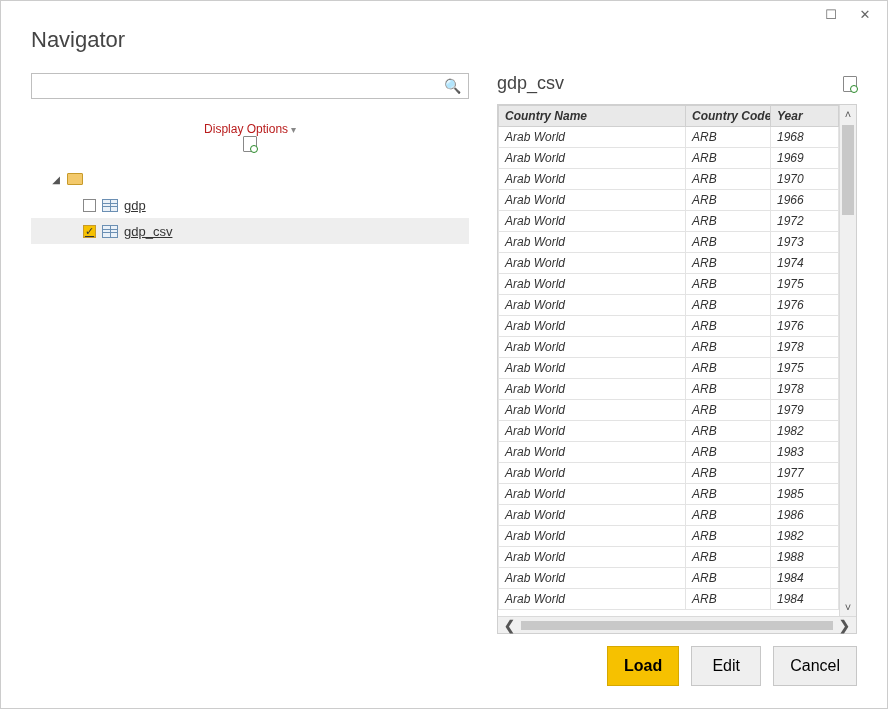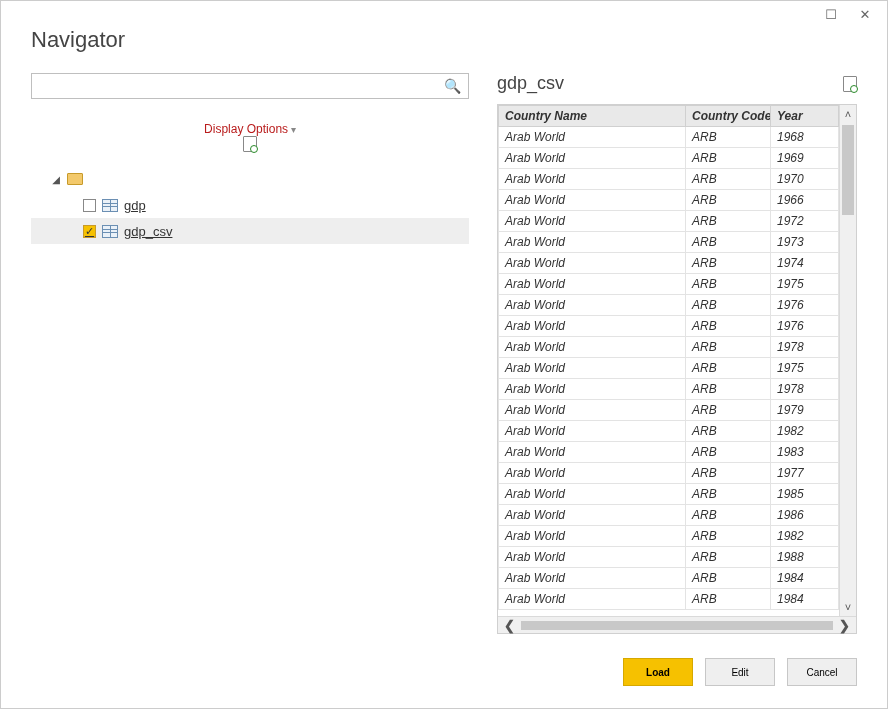--- a/index.html
+++ b/index.html
@@ -167,23 +167,23 @@
   }
   .hscroll .htrack { flex:1; margin:0 6px; height:9px; background:#c8c8c8; position:relative; }
   .hscroll .arrow { cursor:pointer; font-weight:600; }
   
   .footer {
     position:absolute; bottom:0; left:0; right:0;
     padding: 14px 30px 22px 30px;
     display:flex; justify-content:flex-end; gap:12px;
   }
   .btn {
-    min-width:70px; height:28px; padding:0 16px;
+    min-width:70px; height:40px; padding:0 16px;
     border:1px solid #c7c7c7; background:#efefef;
-    font-size:10px; cursor:pointer;
+    font-size:16px; cursor:pointer;
     display:inline-flex; align-items:center; justify-content:center;
   }
   .btn.primary { background:#f6c100; font-weight:600; border-color:#d6a800; }
 </style>
 </head>
 <body>
 
 <div class="window">
 
   <div class="titlebar">

